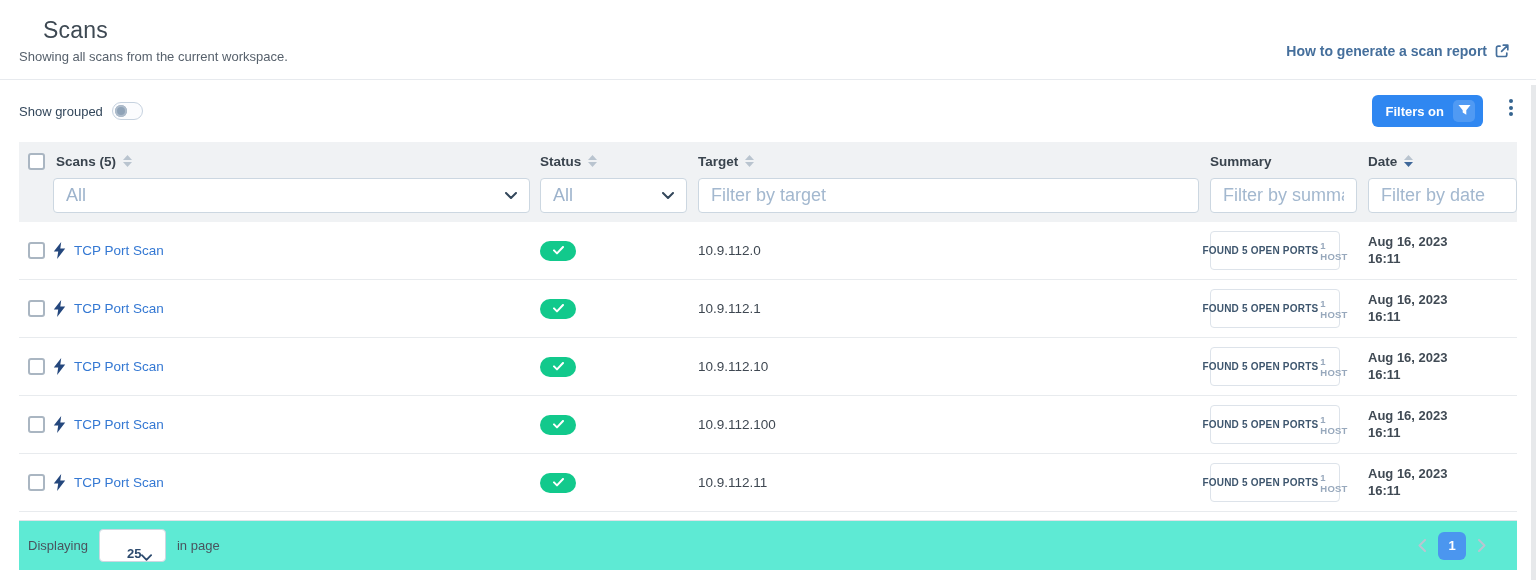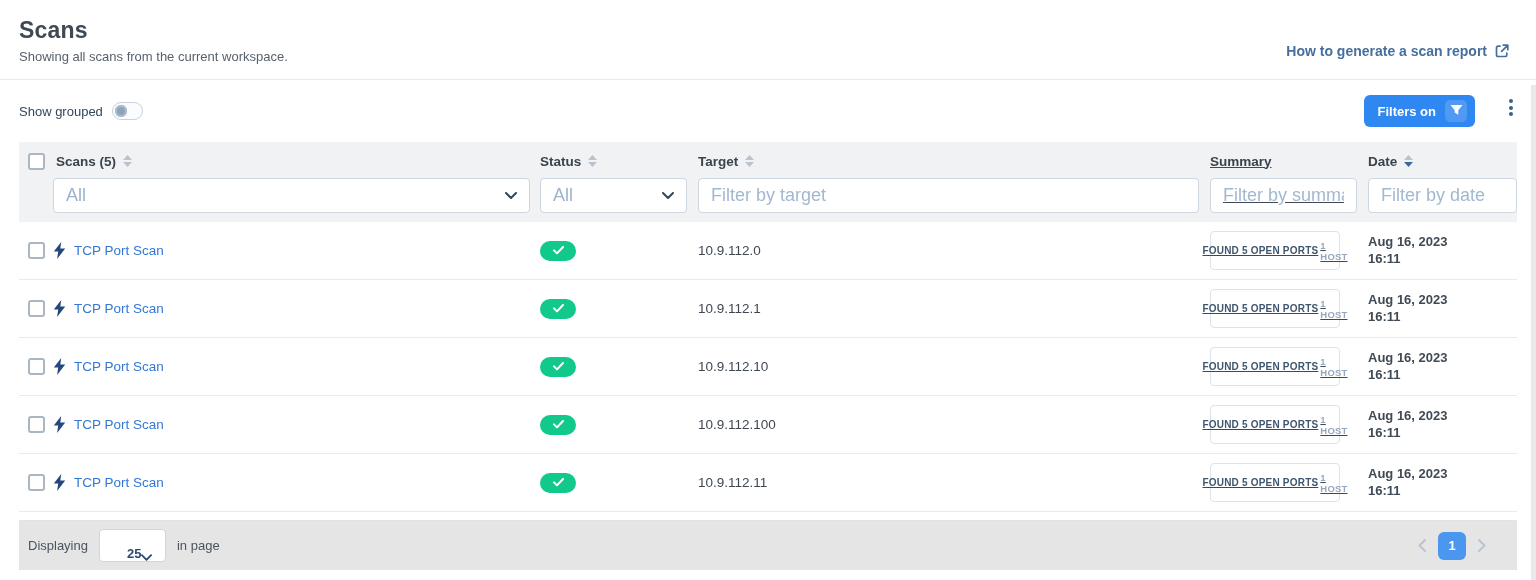--- a/index.html
+++ b/index.html
@@ -12,21 +12,21 @@
     color:#3e4953;
   }
 
   
   .page-header {
     height:80px;
     padding:17px 26px 0 19px;
     border-bottom:1px solid #e7eaee;
     position:relative;
   }
-  .page-title { font-size:23px; font-weight:bold; color:#3e4953; letter-spacing:.2px; }
+  .page-title { font-size:23px; font-weight:normal; color:#3e4953; letter-spacing:.2px;margin-left:24px; }
   .page-subtitle { font-size:13px; color:#57616c; margin-top:5px; }
   .help-link {
     position:absolute; right:26px; top:43px;
     display:flex; align-items:center; gap:7px;
     color:#456f9c; font-size:14px; font-weight:bold; cursor:pointer;
     text-decoration:none;
   }
 
   
   .toolbar {
@@ -39,21 +39,21 @@
   .toggle {
     width:31px; height:18px; border-radius:9px;
     background:#fbfcfe; border:1px solid #c6d2df;
     position:relative; cursor:pointer;
   }
   .toggle-knob {
     position:absolute; left:2px; top:2px; width:12px; height:12px;
     border-radius:50%; background:#8fa3b8;
     box-shadow: inset 0 0 0 2px #aebccb;
   }
-  .toolbar-right { display:flex; align-items:flex-start; gap:30px; }
+  .toolbar-right { display:flex; align-items:flex-start; gap:22px; }
   .filters-button {
     background:#2f87f1; color:#fff; border:none; cursor:pointer;
     height:32px; border-radius:6px; padding:0 8px 0 13px;
     display:flex; align-items:center; gap:9px;
     font-size:13px; font-weight:bold; font-family:inherit;
   }
   .filter-icon-box {
     width:22px; height:22px; border-radius:5px;
     background:rgba(255,255,255,.16);
     display:flex; align-items:center; justify-content:center;
@@ -65,21 +65,21 @@
   .table-wrap { margin:0 19px; width:1498px; }
   .thead { background:#f0f2f4; height:80px; padding-top:8px; position:relative; }
   .label-row { position:relative; height:22px;padding-left:20px; }
   .filter-row { position:relative; height:35px; margin-top:6px; }
 
   .cell { position:absolute; top:0; height:100%; display:flex; align-items:center; }
   .col-check   { left:9px;    width:25px; }
   .col-name    { left:34px;   width:477px; }
   .col-status  { left:521px;  width:147px; }
   .col-target  { left:679px;  width:501px; }
-  .col-summary { left:1191px; width:147px;text-decoration:underline; }
+  .col-summary { left:1191px; width:147px; }
   .col-date    { left:1349px; width:149px; }
 
   .col-label { font-size:13.5px; font-weight:bold; color:#3a444e; display:flex; align-items:center; gap:7px; }
   .label-row .col-name { padding-left:3px; }
 
   .checkbox {
     width:17px; height:17px; border:2px solid #aab6c2; border-radius:3px;
     background:#fff; cursor:pointer;
   }
 
@@ -109,21 +109,21 @@
     padding:4px 6px; gap:2px;
   }
   .summary-line1 { font-size:10px; font-weight:bold; color:#3e566e; letter-spacing:.2px; white-space:nowrap; }
   .summary-line2 { font-size:9.5px; font-weight:bold; color:#97a8bc; letter-spacing:.2px; }
   .date-text { font-size:13px; font-weight:bold; color:#404a54; line-height:1.3; }
 
   
   .tfoot-gap { height:8px; background:#fff; }
   .tfoot {
     margin:0 19px; width:1498px; height:50px;
-    background:#e5e5e5; border-top:1px solid #dfe3e8;
+    background:#5eead4; border-top:1px solid #dfe3e8;
     display:flex; align-items:center; justify-content:space-between;
     padding:0 9px 0 9px;
     gap:24px;
   }
   .displaying { display:flex; align-items:center; gap:11px; font-size:13px; color:#4a545e; }
   .page-size-select {
     width:67px; height:33px; background:#fff; border:1px solid #ccd7e1; border-radius:4px;
     display:flex; align-items:flex-end; justify-content:space-between;
     padding:0 27px; cursor:pointer;
   }

